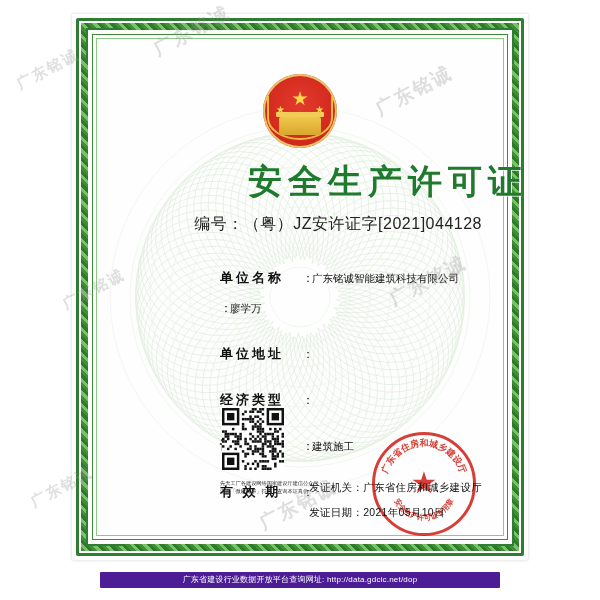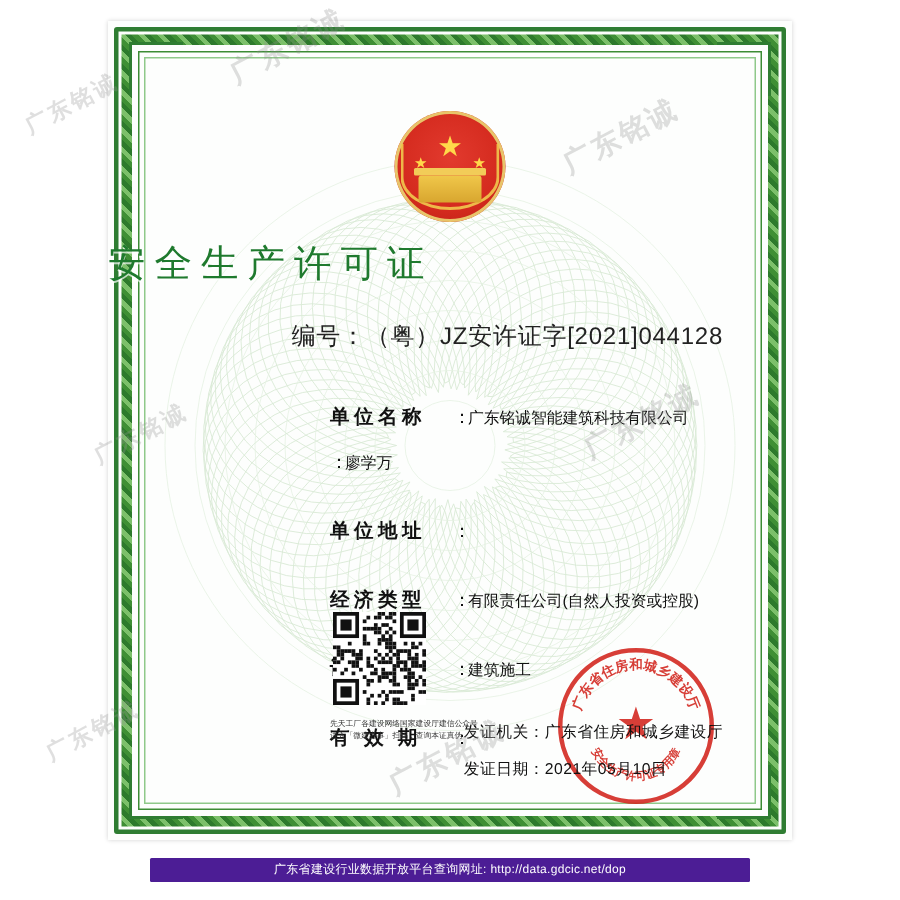--- a/index.html
+++ b/index.html
@@ -80,23 +80,23 @@
     background:#f2cc58;border-radius:1px;
   }
   .emblem .wheat{
     position:absolute;left:4px;right:4px;top:22px;bottom:8px;
     border:2px solid #f1c84e;border-top:none;border-radius:0 0 60% 60%;
     opacity:.9;
   }
 
   
   .title{
-    position:absolute;left:0;right:0;top:145px;text-align:left;
+    position:absolute;left:0;right:0;top:145px;text-align:right;
     font-family:"DejaVu Sans","Liberation Sans",sans-serif;
-    font-weight:normal;font-size:25px;letter-spacing:6px;
+    font-weight:bold;font-size:34px;letter-spacing:6px;
     color:#1f7a2e;
     text-shadow:0 1px 0 rgba(255,255,255,.7);
   }
 
   
   .certno{
     position:absolute;right:46px;top:200px;
     font-size:16px;color:#222;letter-spacing:.5px;
   }
 
@@ -247,21 +247,20 @@
         <span class="colon">：</span>
         <span class="val">廖学万</span>
       </div>
       <div class="row">
         <span class="lab">单位地址</span>
         <span class="colon">：</span>
       </div>
       <div class="row">
         <span class="lab">经济类型</span>
         <span class="colon">：</span>
-        <span class="val">有限责任公司(自然人投资或控股)</span>
       </div>
       <div class="row">
         <span class="lab">许可范围</span>
         <span class="colon">：</span>
         <span class="val">建筑施工</span>
       </div>
       <div class="row">
         <span class="lab">有 效 期</span>
         <span class="colon">：</span>
       </div>

